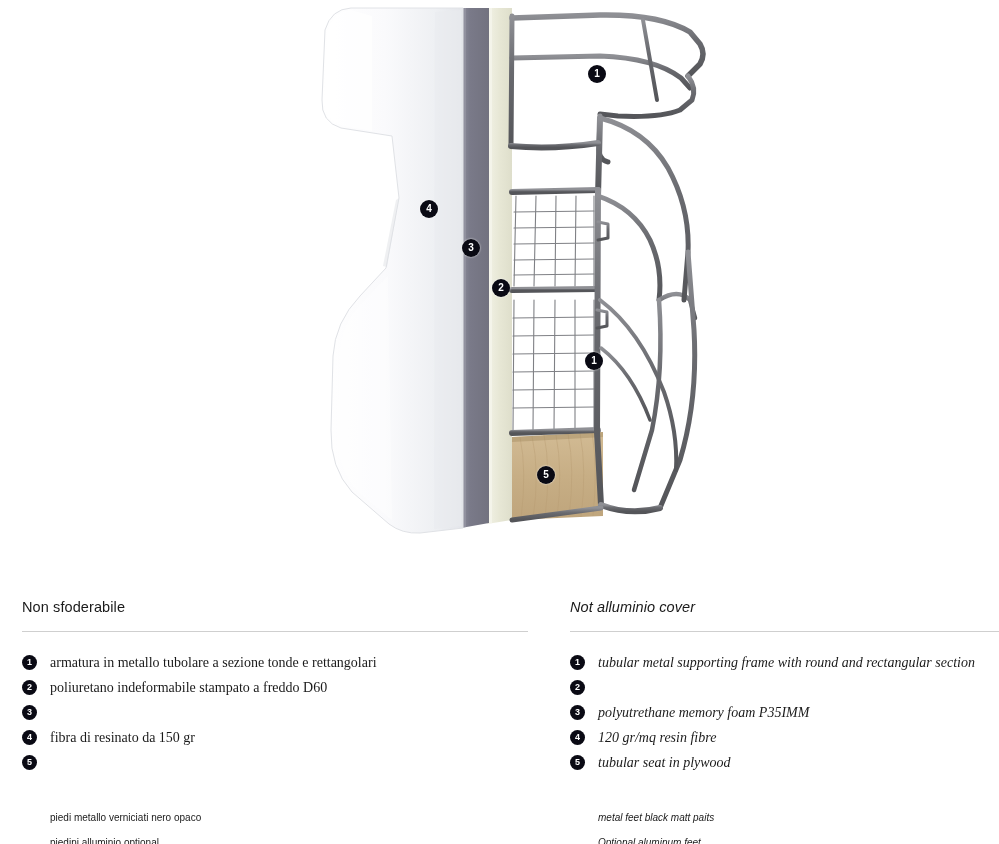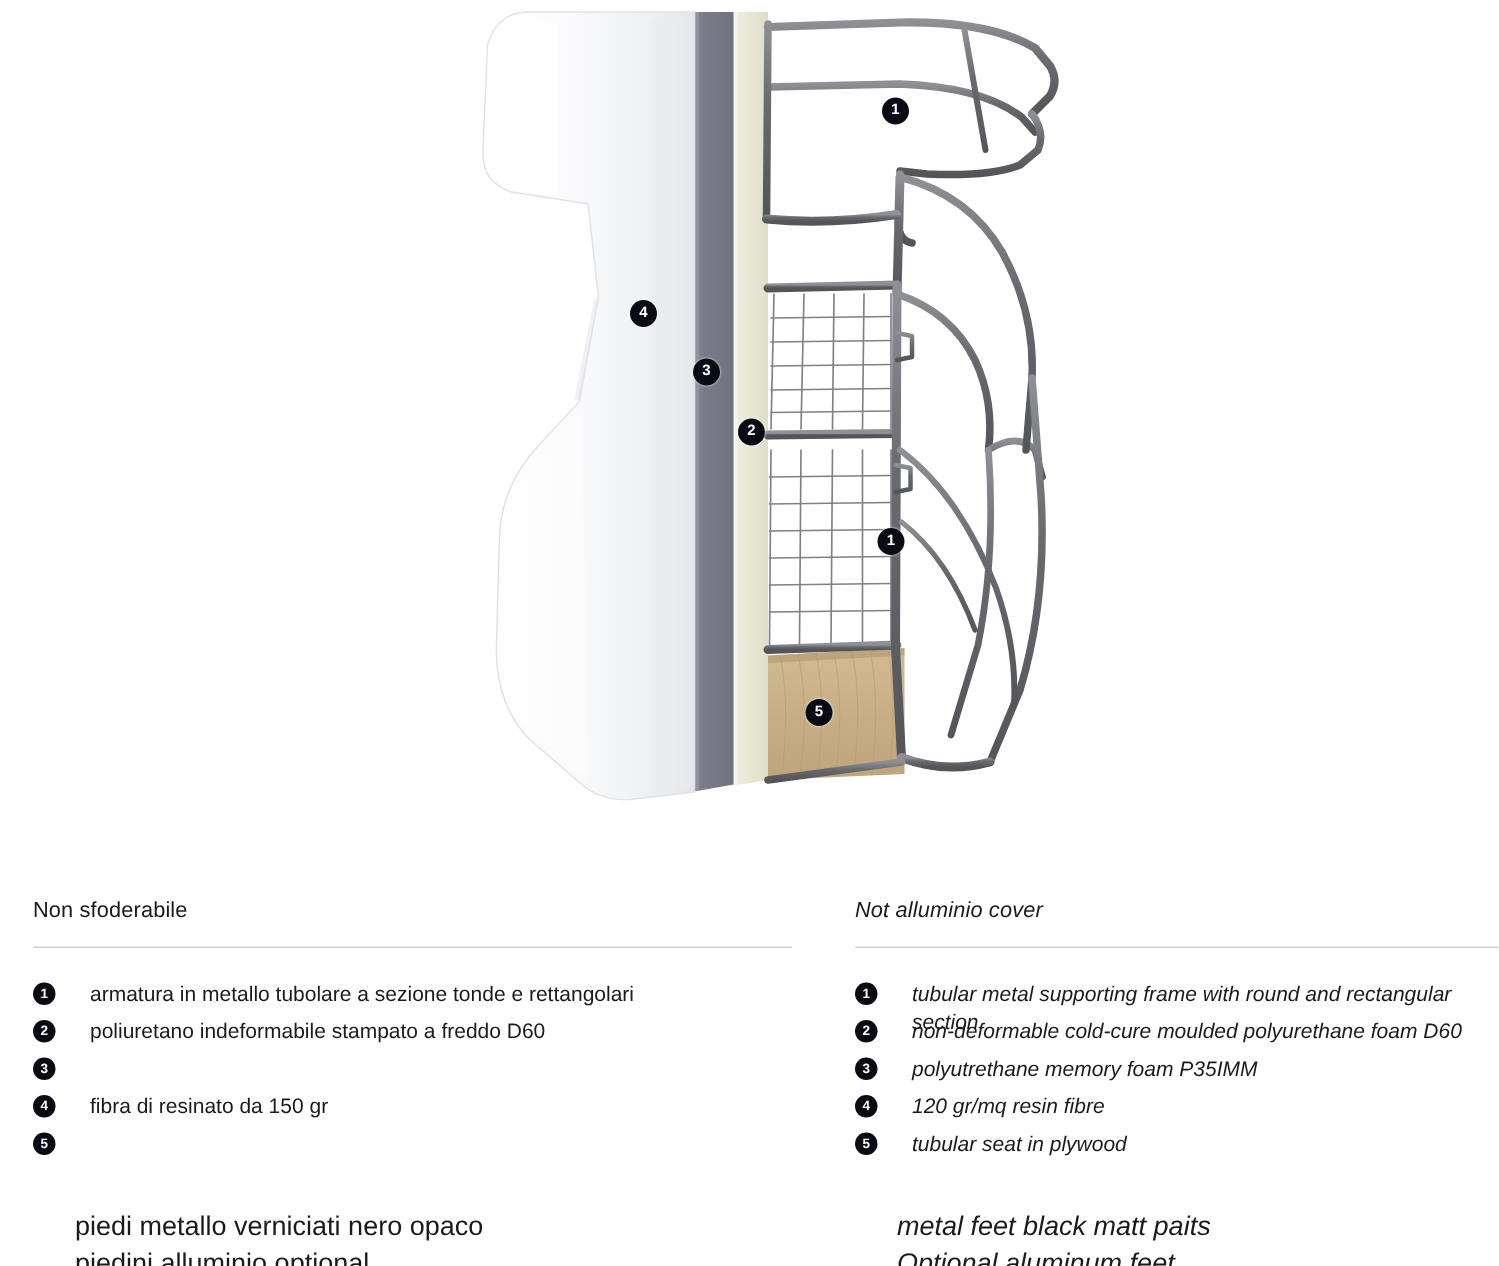--- a/index.html
+++ b/index.html
@@ -87,31 +87,32 @@
     border-radius: 50%;
     background: #0a0a14;
     color: #ffffff;
     font-size: 9px;
     font-weight: bold;
     line-height: 15px;
     text-align: center;
     margin-top: 2px;
   }
   .item-text {
-    margin-left: 23px;
+    margin-left: 13px;
     font-size: 14px;
     line-height: 19px;
     color: #1a1a1a;
+    font-family: Liberation Serif, serif;
   }
   .footnotes {
     margin-top: 27px;
     margin-left: 28px;
   }
   .footnote {
-    font-size: 18px;
+    font-size: 10px;
     line-height: 25px;
     color: #1a1a1a;
   }
 </style>
 </head>
 <body>
 
 <div id="diagram">
   <svg width="999" height="560" viewBox="0 0 999 560" xmlns="http://www.w3.org/2000/svg">
     <defs>
@@ -308,21 +309,20 @@
   <div class="column col-right">
     <div class="col-title italic">Not alluminio cover</div>
     <div class="divider"></div>
     <div class="items">
       <div class="item">
         <span class="bullet">1</span>
         <span class="item-text italic">tubular metal supporting frame with round and rectangular section</span>
       </div>
       <div class="item">
         <span class="bullet">2</span>
-        <span class="item-text italic">non-deformable cold-cure moulded polyurethane foam D60</span>
       </div>
       <div class="item">
         <span class="bullet">3</span>
         <span class="item-text italic">polyutrethane memory foam P35IMM</span>
       </div>
       <div class="item">
         <span class="bullet">4</span>
         <span class="item-text italic">120 gr/mq resin fibre</span>
       </div>
       <div class="item">

